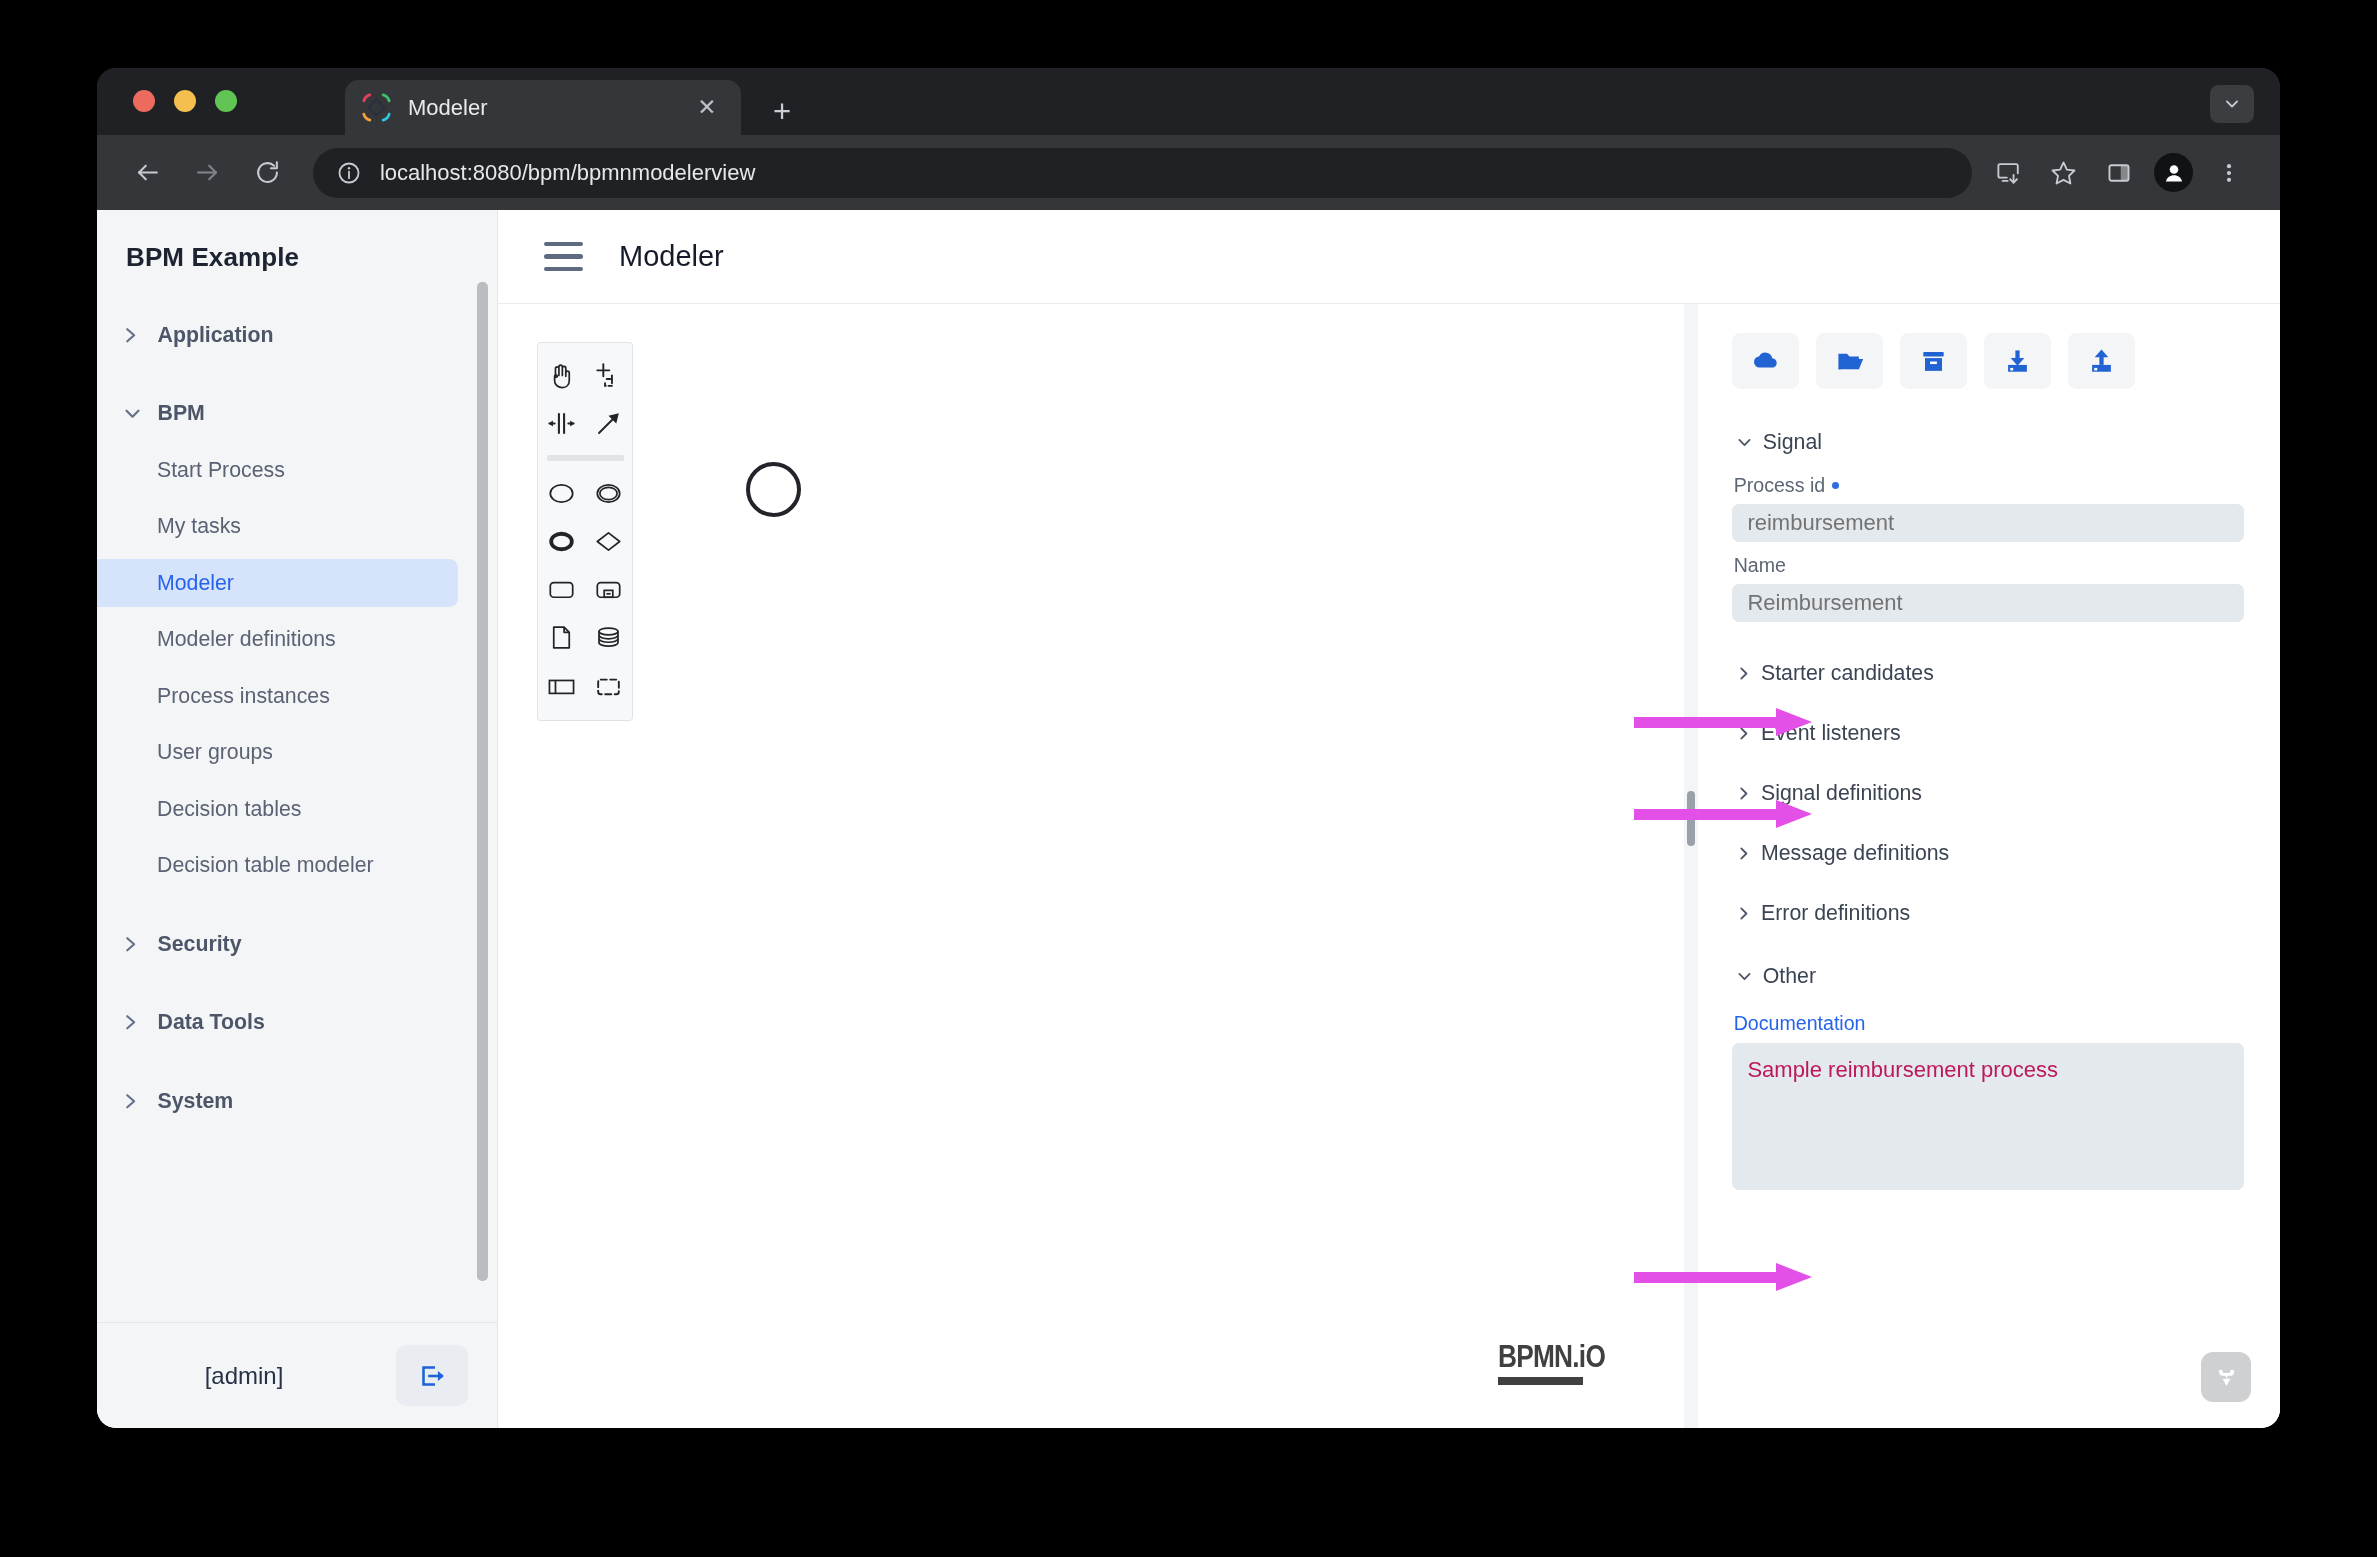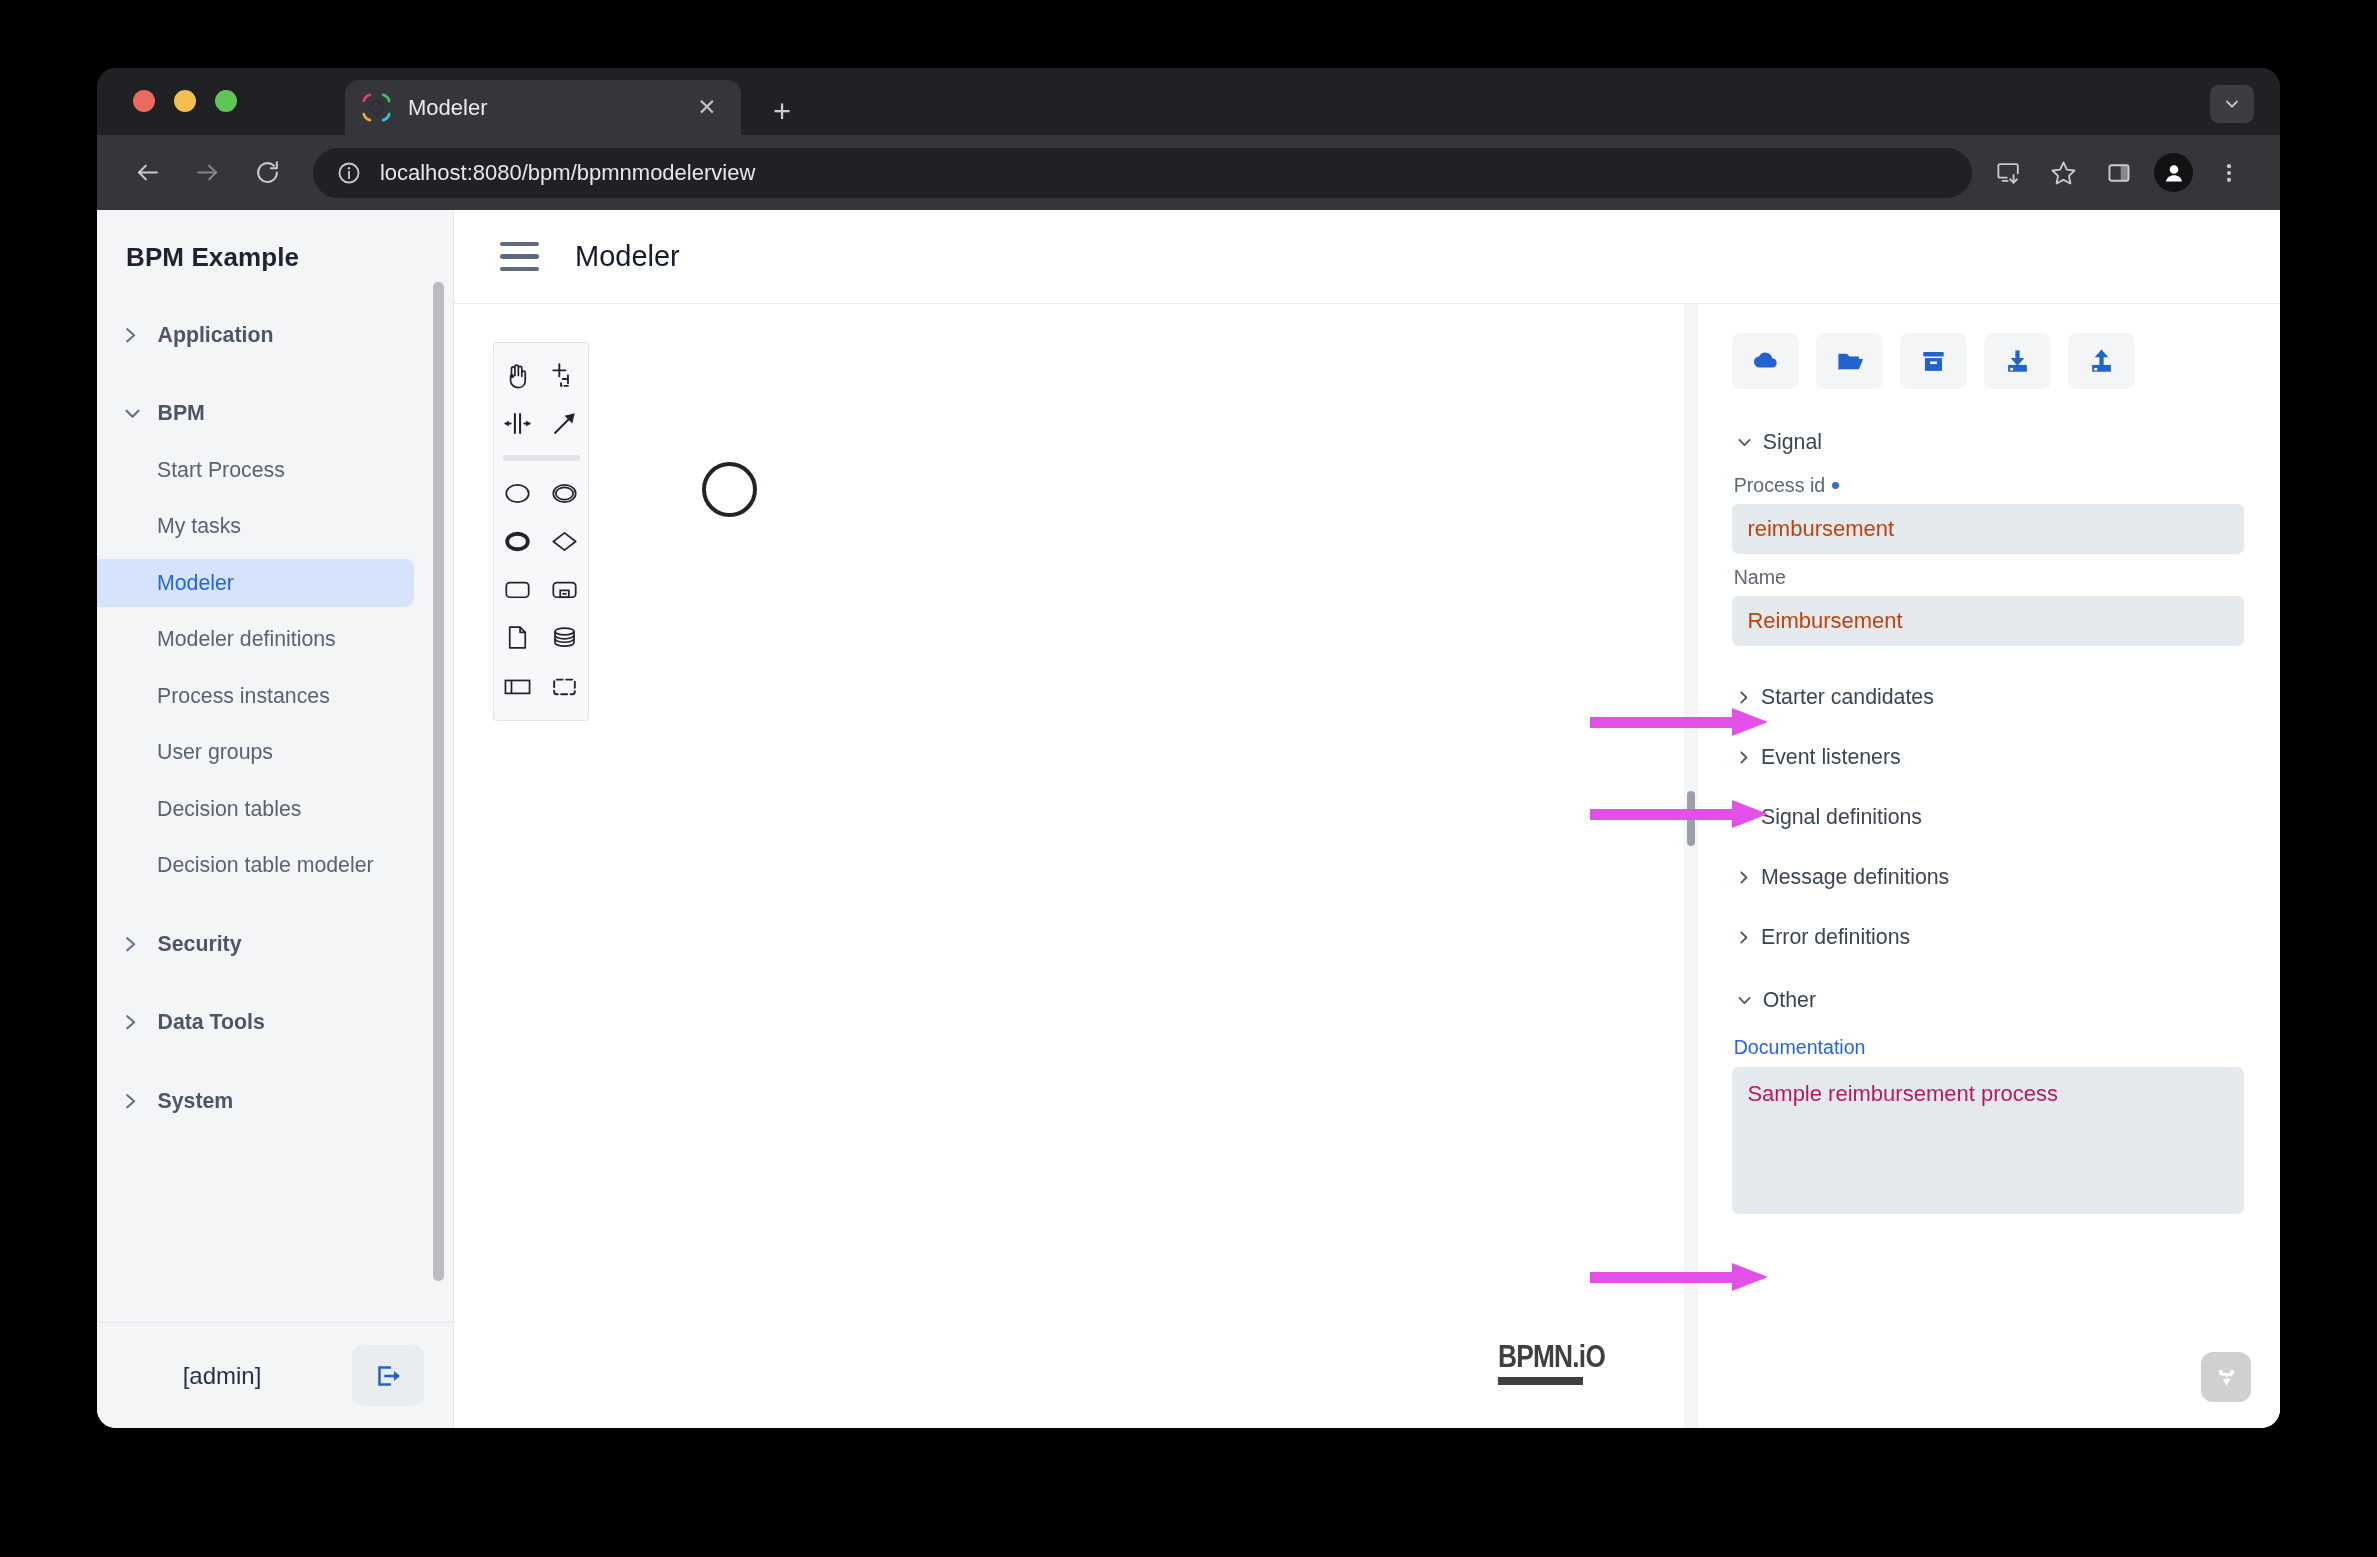--- a/index.html
+++ b/index.html
@@ -121,21 +121,21 @@
   
   .page {
     position: relative;
     height: 1218px;
     background: #ffffff;
     display: flex;
   }
 
   
   .sidebar {
-    width: 357px; flex: none;
+    width: 401px; flex: none;
     background: #f3f5f7;
     border-right: 0.9px solid #e3e6ea;
     position: relative;
     display: flex; flex-direction: column;
   }
   .brand {
     padding: 32px 0 0 29px;
     font-size: 26px; font-weight: 700;
     color: #1d2330;
     letter-spacing: 0.1px;
@@ -346,26 +346,26 @@
   .field-label {
     font-size: 19.6px; color: #5d6675;
     margin: 12px 0 6.8px 1.7px;
     display: flex; align-items: center; gap: 6.8px;
   }
   .req-dot {
     width: 6.8px; height: 6.8px; border-radius: 50%;
     background: #2f6ee0; display: inline-block;
   }
   .field-input {
-    height: 50px;
+    height: 38px;
     background: #e4e9ee;
     border-radius: 6.8px;
     display: flex; align-items: center;
     padding: 0 15.4px;
-    font-size: 22px; color: #c2410c;
+    font-size: 22px; color: #737373;
   }
   .collapsed-list { margin-top: 22px; }
   .collapsed-row {
     display: flex; align-items: center;
     height: 60px;
   }
   .collapsed-row .chev {
     width: 24px; flex: none;
     color: #4c5667; font-size: 19px;
     display: flex; align-items: center; justify-content: center;

